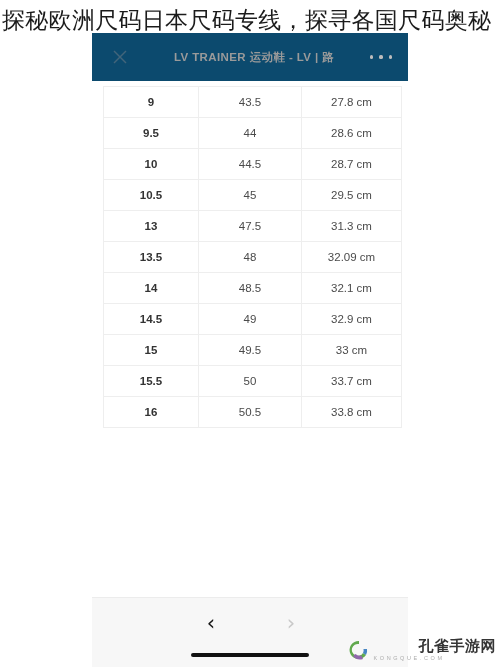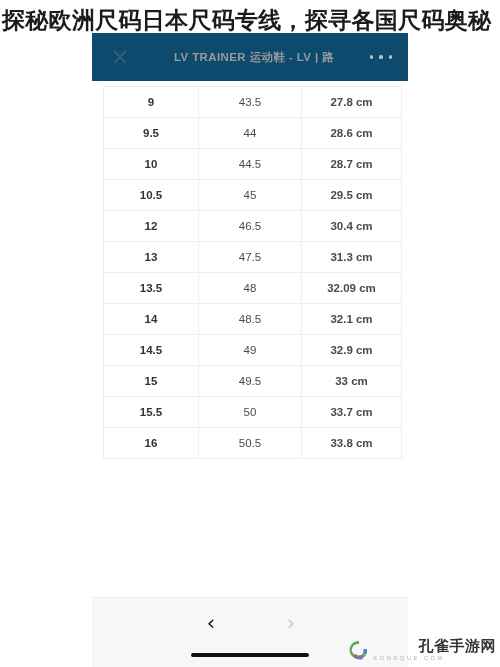--- a/index.html
+++ b/index.html
@@ -23,21 +23,20 @@
     width: 500px;
     z-index: 40;
     font-family: "DejaVu Sans", "Liberation Sans", sans-serif;
     font-size: 23px;
     line-height: 37px;
     color: #1b1b1b;
     letter-spacing: 0.3px;
     white-space: pre-wrap;
     padding: 2px 0 0 2px;
     box-sizing: border-box;
-    font-weight: bold;
   }
 
   
   #phone-screenshot {
     position: absolute;
     left: 92px;
     top: 33px;
     width: 316px;
     height: 634px;
     background: #ffffff;
@@ -130,21 +129,20 @@
     width: 94px;
     font-weight: bold;
     color: #333333;
   }
   #size-table td.col-eu {
     width: 102px;
     margin-left: 12px;
   }
   #size-table td.col-cm {
     width: 99px;
-    font-weight: bold;
   }
 
   
   #bottom-nav {
     position: absolute;
     left: 0;
     bottom: 0;
     width: 316px;
     height: 69px;
     background: #f7f7f7;
@@ -257,25 +255,20 @@
           </tr>
           <tr>
             <td class="col-us">10</td>
             <td class="col-eu">44.5</td>
             <td class="col-cm">28.7 cm</td>
           </tr>
           <tr>
             <td class="col-us">10.5</td>
             <td class="col-eu">45</td>
             <td class="col-cm">29.5 cm</td>
-          </tr>
-          <tr>
-            <td class="col-us">12</td>
-            <td class="col-eu">46.5</td>
-            <td class="col-cm">30.4 cm</td>
           </tr>
           <tr>
             <td class="col-us">13</td>
             <td class="col-eu">47.5</td>
             <td class="col-cm">31.3 cm</td>
           </tr>
           <tr>
             <td class="col-us">13.5</td>
             <td class="col-eu">48</td>
             <td class="col-cm">32.09 cm</td>

